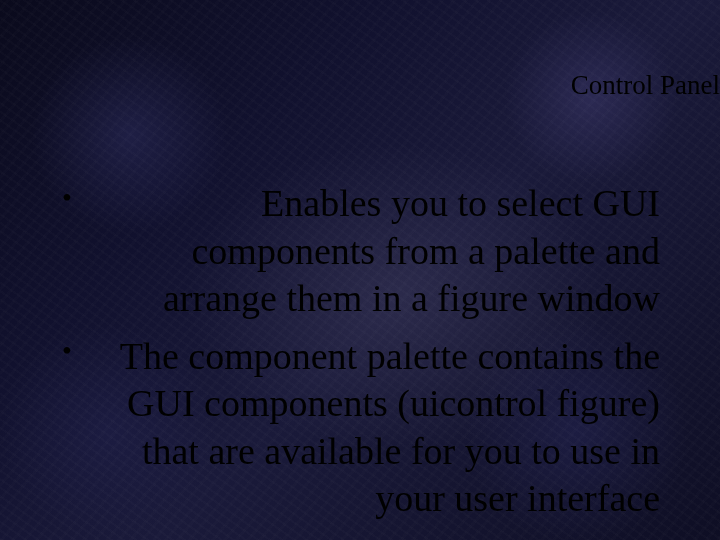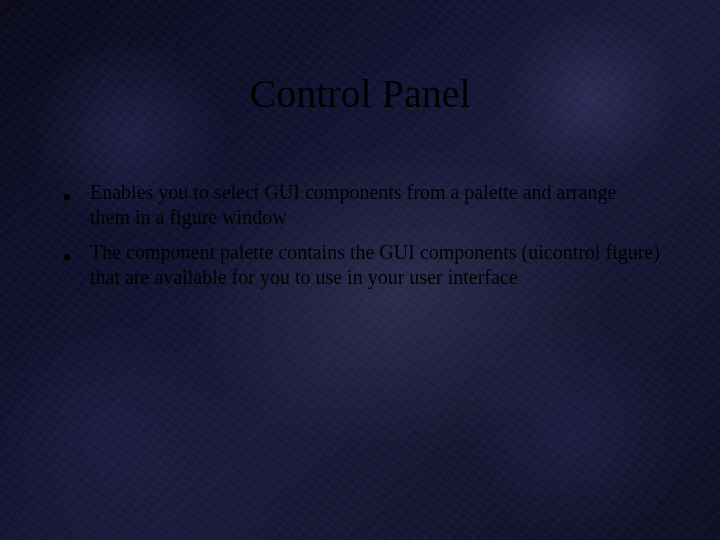--- a/index.html
+++ b/index.html
@@ -31,45 +31,46 @@
     background:
       repeating-linear-gradient(35deg, rgba(255,255,255,0.015) 0 2px, rgba(0,0,0,0) 2px 7px),
       repeating-linear-gradient(-50deg, rgba(255,255,255,0.012) 0 3px, rgba(0,0,0,0) 3px 9px);
     pointer-events: none;
   }
   .title {
     position: absolute;
     top: 70px;
     left: 0;
     right: 0;
-    text-align: center;
-    font-size: 40px;
+    text-align: right;
+    font-size: 27px;
     font-weight: 400;
     color: #000;
     z-index: 2;
   }
   .body {
     position: absolute;
     top: 180px;
     left: 58px;
     right: 60px;
     z-index: 2;
   }
   ul.bullets {
     list-style: none;
     margin: 0;
     padding: 0;
   }
   ul.bullets > li {
     position: relative;
     padding-left: 32px;
-    font-size: 20px;
+    font-size: 38px;
     line-height: 1.25;
     color: #000;
     margin-bottom: 10px;
+    text-align: right;
   }
   ul.bullets > li::before {
     content: "•";
     position: absolute;
     left: 4px;
     top: 0;
     font-size: 28px;
     color: #000;
   }
 </style>

